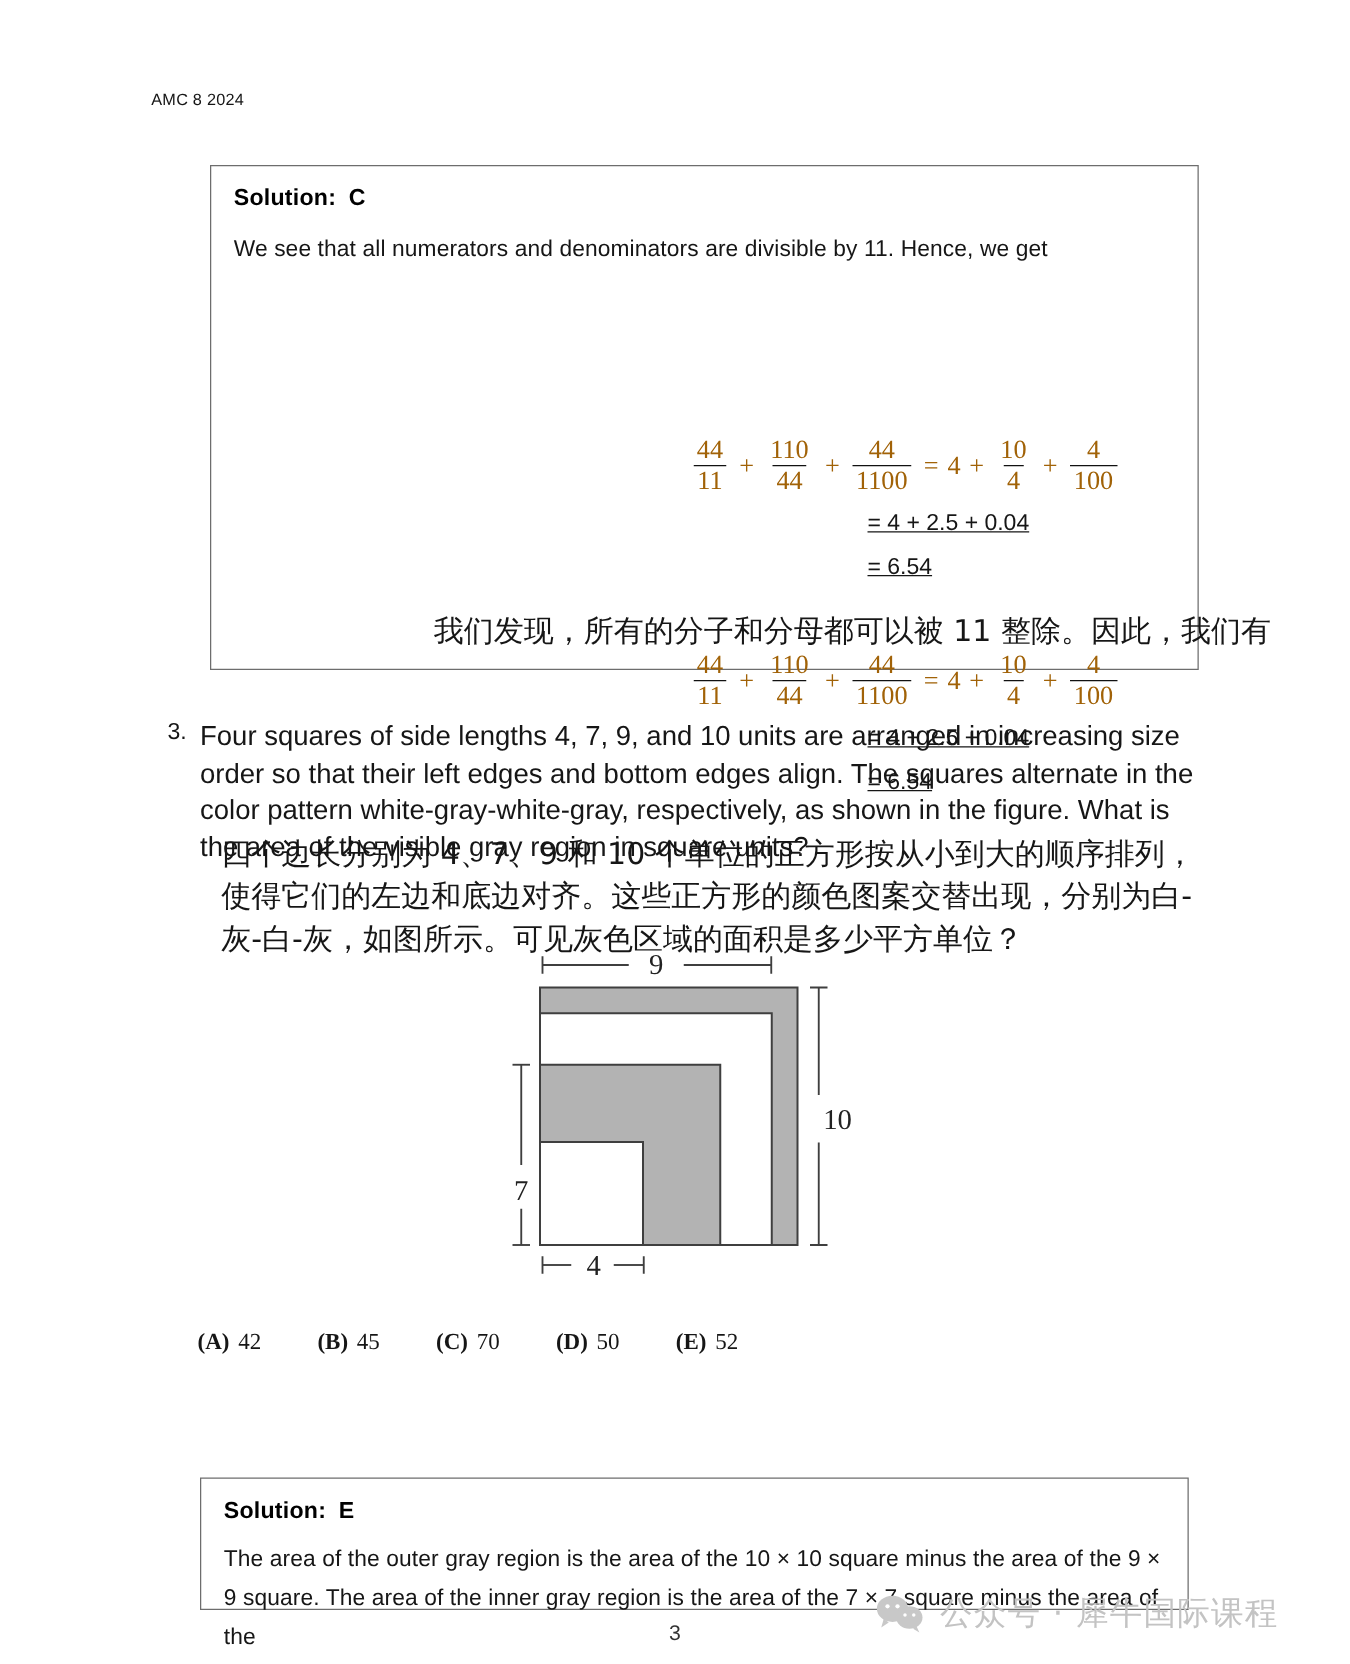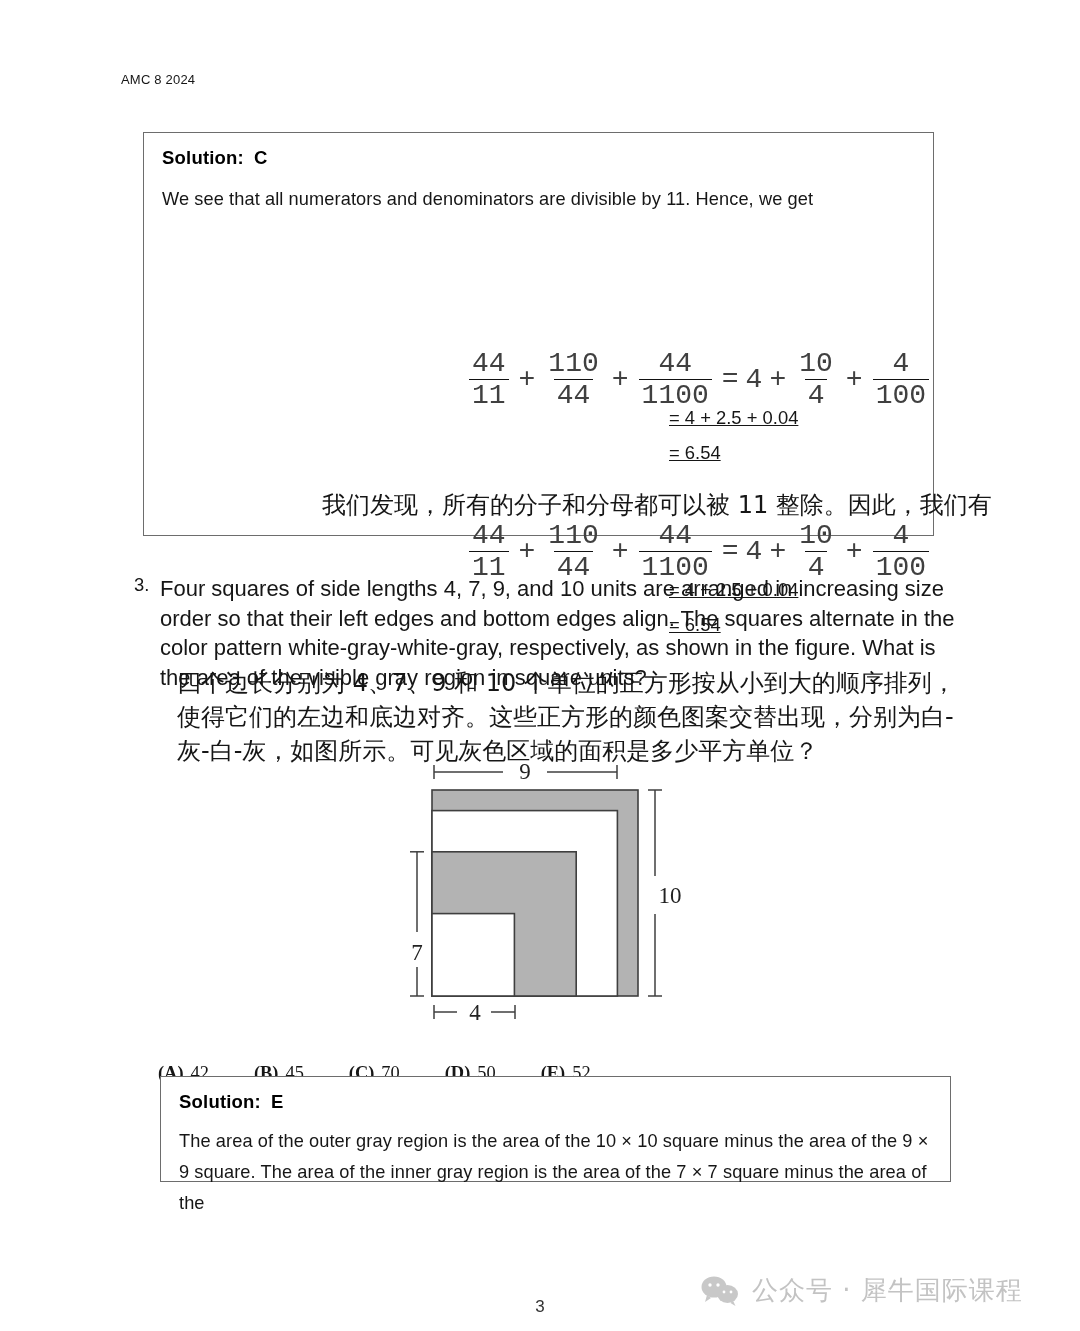--- a/index.html
+++ b/index.html
@@ -27,22 +27,22 @@
     letter-spacing: 0.2px;
     color: #161616;
   }
 
   
   .solution-box {
     position: absolute;
     border: 1.3px solid #6d6d6d;
     background: #fff;
   }
-  #solution-box-c { left: 143px; top: 132px; width: 791px; height: 404px; }
-  #solution-box-e { left: 160px; top: 1076px; width: 791px; height: 106px; }
+  #solution-box-c { left: 168px; top: 132px; width: 791px; height: 404px; }
+  #solution-box-e { left: 160px; top: 1182px; width: 791px; height: 106px; }
 
   .solution-title {
     position: absolute;
     left: 18px; top: 14px;
     font-size: 18.5px;
     font-weight: bold;
     color: #000;
     letter-spacing: 0.2px;
   }
   .solution-title .ans { margin-left: 10px; }
@@ -62,23 +62,23 @@
 
   #sol-c-line1 { position: absolute; left: 18px; top: 51px; width: 760px; }
   #sol-e-line1 { position: absolute; left: 18px; top: 49px; width: 758px; }
 
   
   .math-row {
     position: absolute;
     display: flex;
     align-items: center;
     justify-content: center;
-    font-family: Liberation Mono, monospace;
-    font-size: 28px;
-    color: #404040;
+    font-family: Liberation Serif, serif;
+    font-size: 21px;
+    color: #a16207;
   }
   .frac {
     display: inline-flex;
     flex-direction: column;
     align-items: center;
     margin: 0 3px;
     line-height: 1.04;
   }
   .frac .num { padding: 0 3px 1px 3px; }
   .frac .den { padding: 1px 3px 0 3px; border-top: 1.2px solid #111; text-align: center; }

